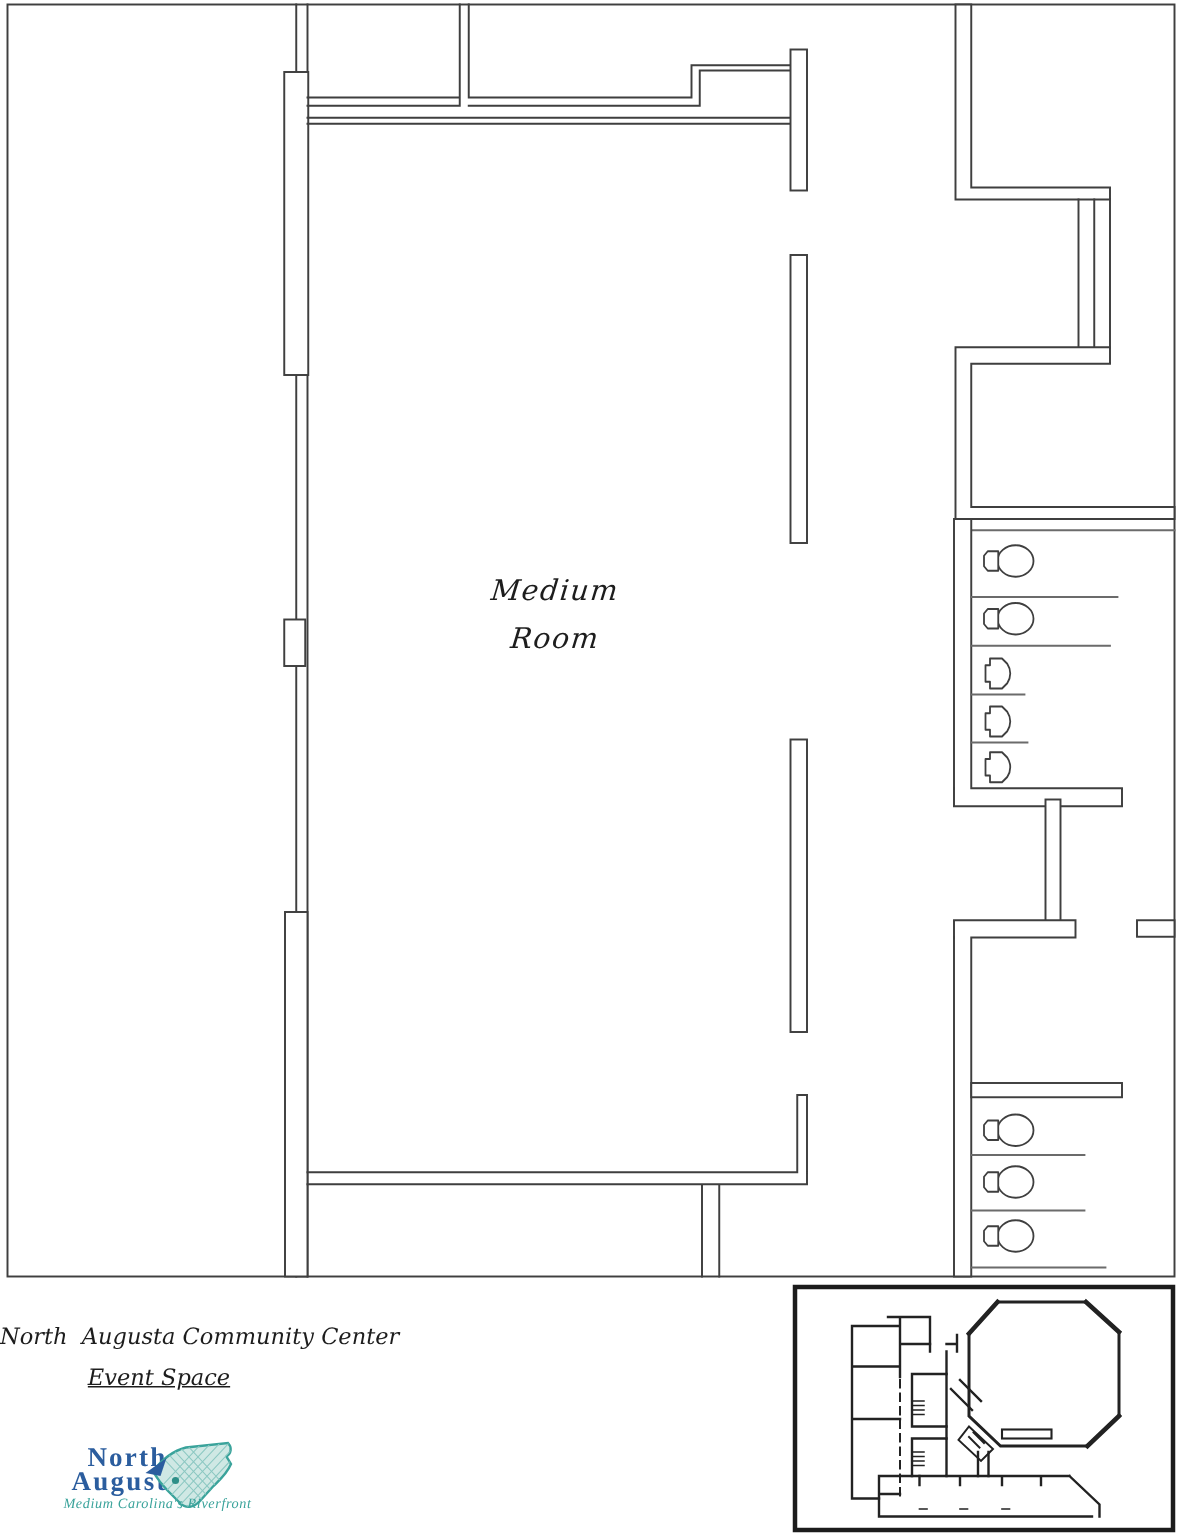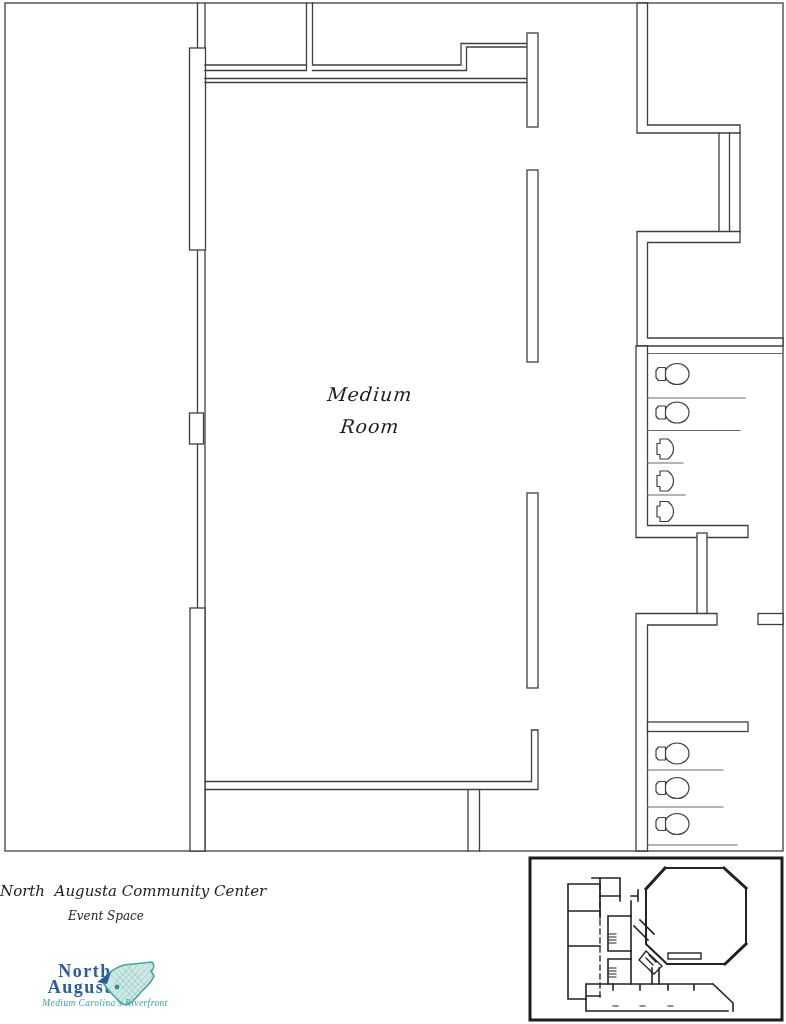--- a/index.html
+++ b/index.html
@@ -12,21 +12,21 @@
   .w{fill:none;stroke:#3f3f3f;stroke-width:1.3;stroke-linecap:square;}
   .w2{fill:none;stroke:#6b6b6b;stroke-width:1.2;stroke-linecap:square;}
   .hollow{fill:#ffffff;stroke:#3f3f3f;stroke-width:1.3;}
   .fx{fill:#ffffff;stroke:#3f3f3f;stroke-width:1.2;stroke-linejoin:round;}
   .script{
     font-family:"DejaVu Serif",serif;font-style:italic;color:#1d1d1d;
     text-align:center;white-space:pre;
   }
   .room-label{font-size:19px;letter-spacing:1px;transform:skewX(-6deg);}
   .title-line1{font-size:15px;}
-  .title-line2{font-size:12px;}
+  .title-line2{font-size:15px;text-decoration:underline;}
   .logo-name{
     font-family:"Liberation Serif",serif;font-weight:600;letter-spacing:1.5px;
     text-align:center;line-height:16px;font-size:18px;
   }
   .logo-tagline{
     font-family:"Liberation Serif",serif;font-style:italic;font-size:9.5px;
     text-align:center;letter-spacing:0.4px;
   }
 </style>
 </head>

